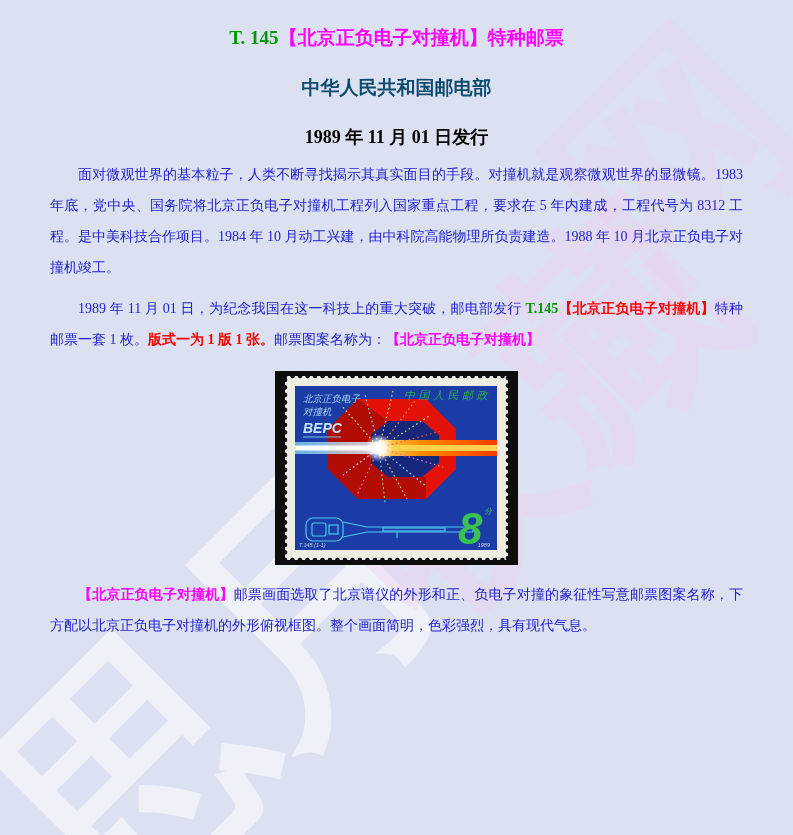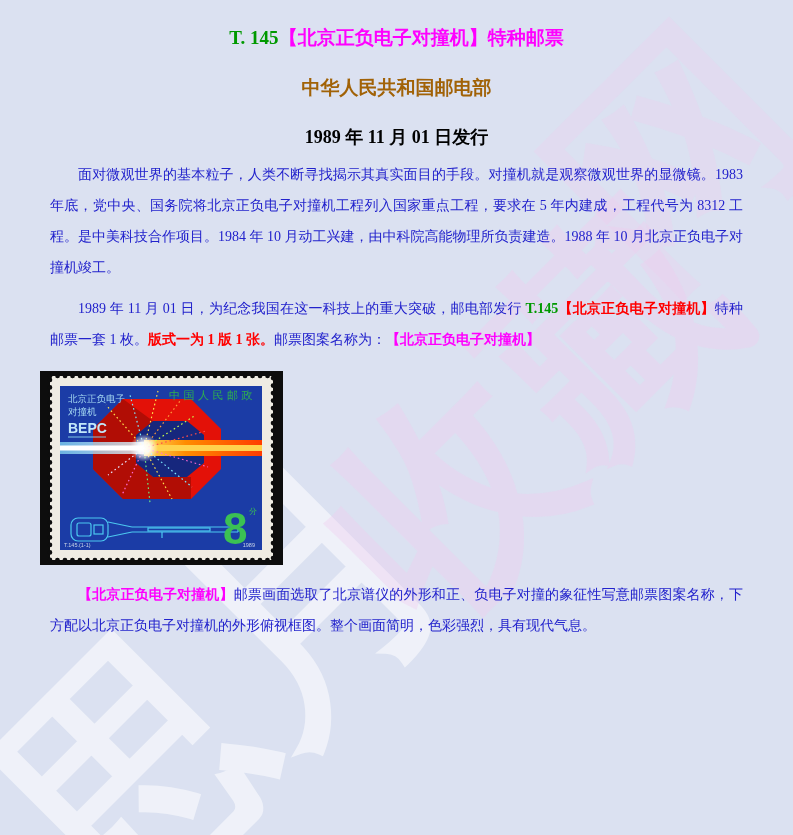--- a/index.html
+++ b/index.html
@@ -29,36 +29,38 @@
   .wm-b { left: 300px; top: 300px; font-size: 230px; color: rgba(238,205,240,0.38); }
   .wm-c { left: 560px; top: 40px;  font-size: 230px; color: rgba(238,205,240,0.30); }
   .content { position: relative; z-index: 1; padding: 0 40px; }
   h1, h2, h3 {
     text-align: center;
     font-size: 19px;
     font-weight: bold;
     margin: 0;
   }
   h1 { padding-top: 25px; }
-  h2 { padding-top: 24px; color: #a16207; }
+  h2 { padding-top: 24px; color: #0c4a6e; }
   h3 { padding-top: 24px; color: #000000; font-size: 18px; }
   .green   { color: #009900; }
   .magenta { color: #ff00ff; }
   .red     { color: #ff0000; }
   .bold    { font-weight: bold; }
   .article { margin-top: 10px; }
   .article p {
     margin: 10px;
     font-size: 14px;
     line-height: 31px;
     text-align: justify;
     text-indent: 2em;
   }
   .stamp-wrap {
+    text-align: center;
     margin-top: 16px;
+    font-style: italic;
   }
   .stamp-svg { display: inline-block; }
   .footnote { margin-top: 8px; }
 </style>
 </head>
 <body>
 
 <div class="watermark wm-a">思月</div>
 <div class="watermark wm-b">收藏</div>
 <div class="watermark wm-c">网</div>

